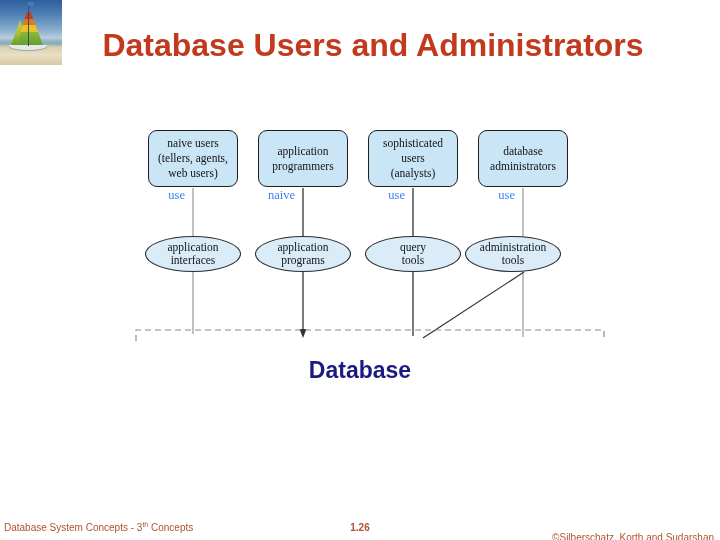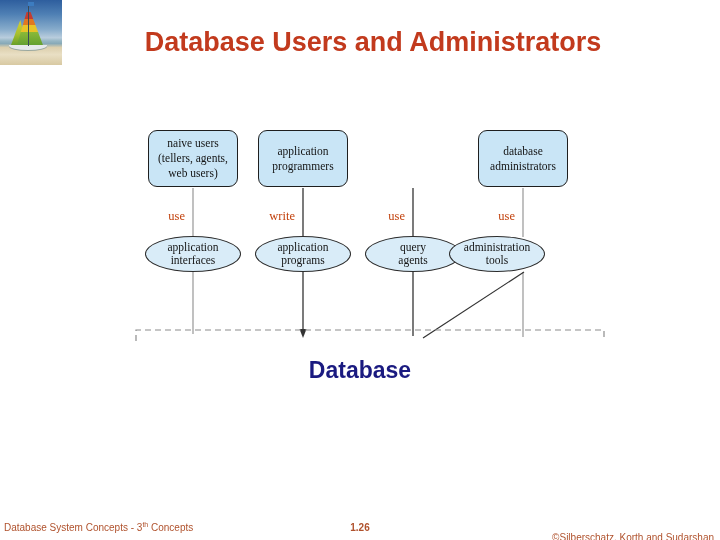--- a/index.html
+++ b/index.html
@@ -18,43 +18,43 @@
   .logo .sail-jib{position:absolute;left:11px;top:20px;width:15px;height:25px;
     clip-path:polygon(62% 0,100% 100%,0 100%);
     background:linear-gradient(180deg,#d8d030 0%,#a8c030 55%,#6aa028 100%);}
   .logo .mast{position:absolute;left:28px;top:2px;width:1px;height:44px;background:#3a4a58;}
   .logo .flag{position:absolute;left:28px;top:2px;width:6px;height:4px;background:#3c7cc0;}
   .logo .hull{position:absolute;left:9px;top:45px;width:38px;height:5px;background:#e6e9ea;
     border-radius:0 0 60% 60%/0 0 100% 100%;box-shadow:0 1px 0 #9aa8a0;}
 
   
   .title{position:absolute;left:0;top:27px;width:720px;padding-left:26px;box-sizing:border-box;
-    text-align:center;font-size:27px;font-weight:bold;color:#c23a1d;letter-spacing:0px;}
+    text-align:center;font-size:32px;font-weight:bold;color:#c23a1d;letter-spacing:0px;}
 
   
   .diagram{position:absolute;inset:0;text-decoration:underline;}
   svg.connectors{position:absolute;left:0;top:0;width:720px;height:540px;pointer-events:none;}
 
   .user-box{position:absolute;top:130px;width:90px;height:57px;box-sizing:border-box;
     background:#c9e5f6;border:1.6px solid #1f1f1f;border-radius:9px;
     display:flex;align-items:center;justify-content:center;text-align:center;
     font-family:"Liberation Serif","DejaVu Serif",serif;font-size:11.5px;line-height:1.28;
     color:#141414;white-space:pre-line;}
   .bx1{left:148px}.bx2{left:258px}.bx3{left:368px}.bx4{left:478px}
 
-  .verb{position:absolute;top:209px;width:50px;text-align:right;
-    font-family:"Liberation Serif","DejaVu Serif",serif;font-size:12.5px;color:#c2410c;}
+  .verb{position:absolute;top:188px;width:50px;text-align:right;
+    font-family:"Liberation Serif","DejaVu Serif",serif;font-size:12.5px;color:#3b82f6;}
   .vb1{left:135px}.vb2{left:245px}.vb3{left:355px}.vb4{left:465px}
 
   .ellipse{position:absolute;top:236px;width:96px;height:36px;box-sizing:border-box;
     background:#d9ecf8;border:1.4px solid #2b2b2b;border-radius:50%;
     display:flex;align-items:center;justify-content:center;text-align:center;
     font-family:"Liberation Serif","DejaVu Serif",serif;font-size:11.5px;line-height:1.12;
     color:#141414;white-space:pre-line;}
-  .el1{left:145px}.el2{left:255px}.el3{left:365px}.el4{left:449px}
+  .el1{left:145px}.el2{left:255px}.el3{left:365px}.el4{left:465px}
 
   .db-label{position:absolute;left:0;top:357px;width:720px;text-align:center;
     font-size:23px;font-weight:bold;color:#1a1a80;}
 
   
   .footer{position:absolute;left:0;top:522px;width:720px;font-size:10px;color:#b0522d;}
   .footer .f-left{position:absolute;left:4px;top:0;}
   .footer .f-center{position:absolute;left:0;top:0;width:720px;text-align:center;font-weight:bold;}
   .footer .f-right{position:absolute;right:6px;top:0;margin-top:10px;}
   .footer sup{font-size:7px;vertical-align:super;line-height:0;}
@@ -96,41 +96,46 @@
 
     <div class="user-box bx1">
       <span>naive users
 (tellers, agents,
 web users)</span>
     </div>
     <div class="user-box bx2">
       <span>application
 programmers</span>
     </div>
+    <div class="user-box bx3">
+      <span>sophisticated
+users
+(analysts)</span>
+    </div>
     <div class="user-box bx4">
       <span>database
 administrators</span>
     </div>
 
     <div class="verb vb1">use</div>
-    <div class="verb vb2">write</div>
+    <div class="verb vb2">naive</div>
     <div class="verb vb3">use</div>
     <div class="verb vb4">use</div>
 
     <div class="ellipse el1">
       <span>application
 interfaces</span>
     </div>
     <div class="ellipse el2">
       <span>application
 programs</span>
     </div>
     <div class="ellipse el3">
       <span>query
-agents</span>
+tools</span>
     </div>
     <div class="ellipse el4">
       <span>administration
 tools</span>
     </div>
 
     <div class="db-label">Database</div>
   </div>
 
   <div class="footer">

